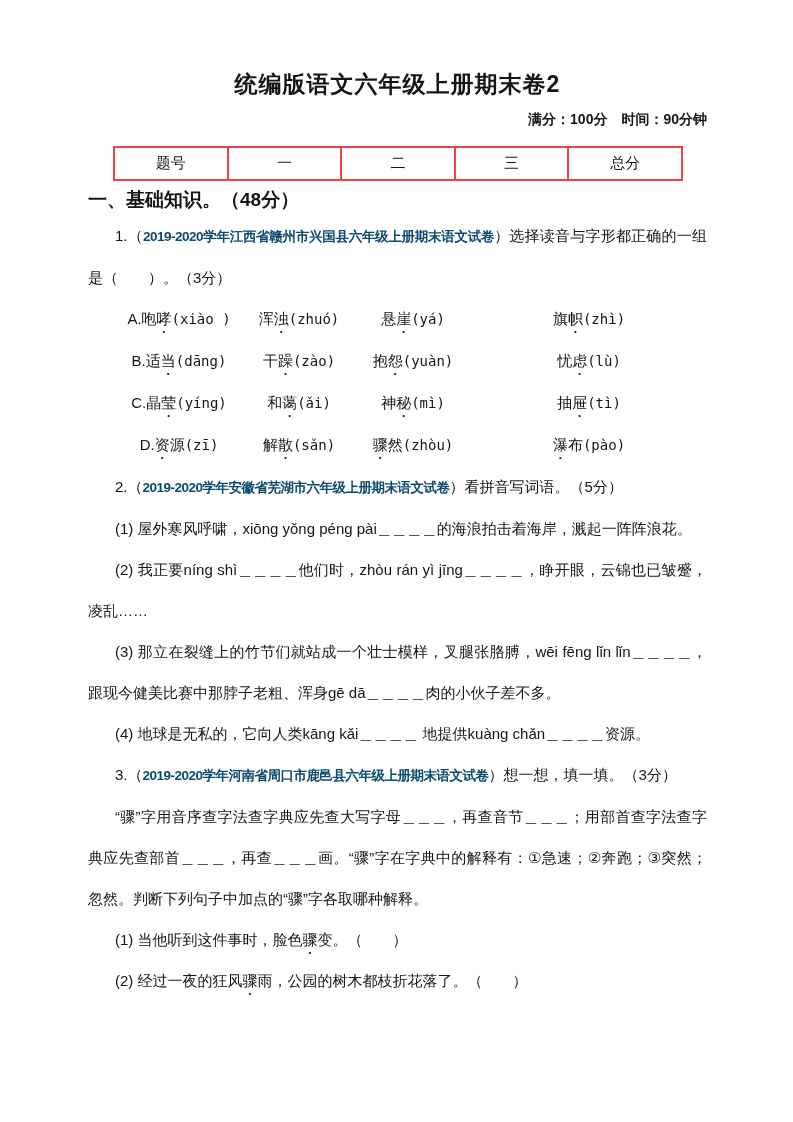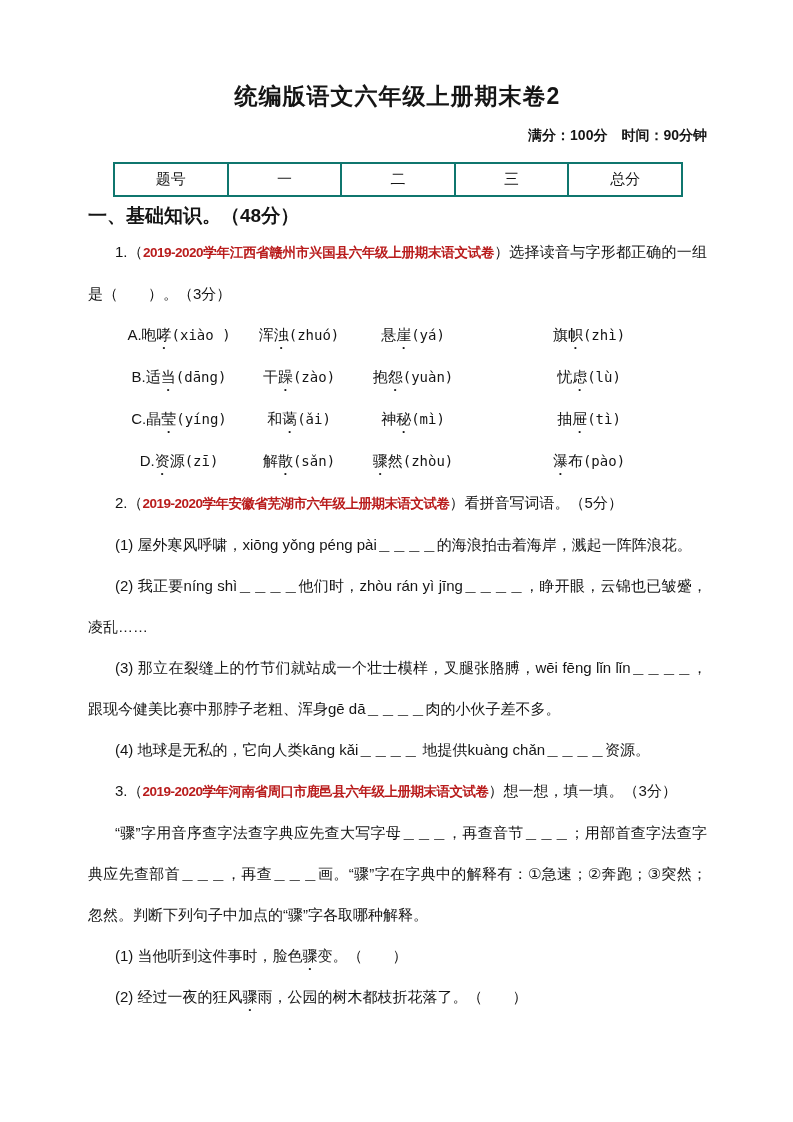--- a/index.html
+++ b/index.html
@@ -14,42 +14,42 @@
     color: #151515;
     font-family: "Liberation Sans", "DejaVu Sans", sans-serif;
   }
   .page {
     box-sizing: border-box;
     width: 793px;
     height: 1122px;
     padding: 70px 86px 0 88px;
   }
   .title {
-    margin: 12px;
+    margin: 0;
     font-size: 23px;
     font-weight: bold;
     text-align: center;
     letter-spacing: 1px;
     line-height: 29px;
   }
   .subtitle {
     margin: 8px 0 0 0;
     font-size: 14px;
     font-weight: bold;
     text-align: right;
     line-height: 25px;
   }
   table.score {
     border-collapse: collapse;
     table-layout: fixed;
     width: 570px;
     margin: 14px 0 0 25px;
   }
   table.score td {
-    border: 2px solid #0f766e;
+    border: 2px solid #ef4444;
     text-align: center;
     vertical-align: middle;
     font-size: 15px;
     padding: 0;
   }
   table.score tr.hdr td { height: 31px; }
   table.score tr.val td { height: 29px; }
   .section-heading {
     margin: 4px 0 0 0;
     font-size: 19px;
@@ -57,21 +57,21 @@
     line-height: 30px;
   }
   .para {
     margin: 0;
     font-size: 15px;
     line-height: 41px;
     text-align: justify;
   }
   .indent { text-indent: 27px; }
   .red {
-    color: #b91c1c;
+    color: #0c4a6e;
     font-weight: bold;
     font-size: 13.5px;
     letter-spacing: -0.5px;
   }
   .opt-row {
     display: flex;
     margin-left: 27px;
     font-size: 15px;
     line-height: 41px;
     text-align: center;

